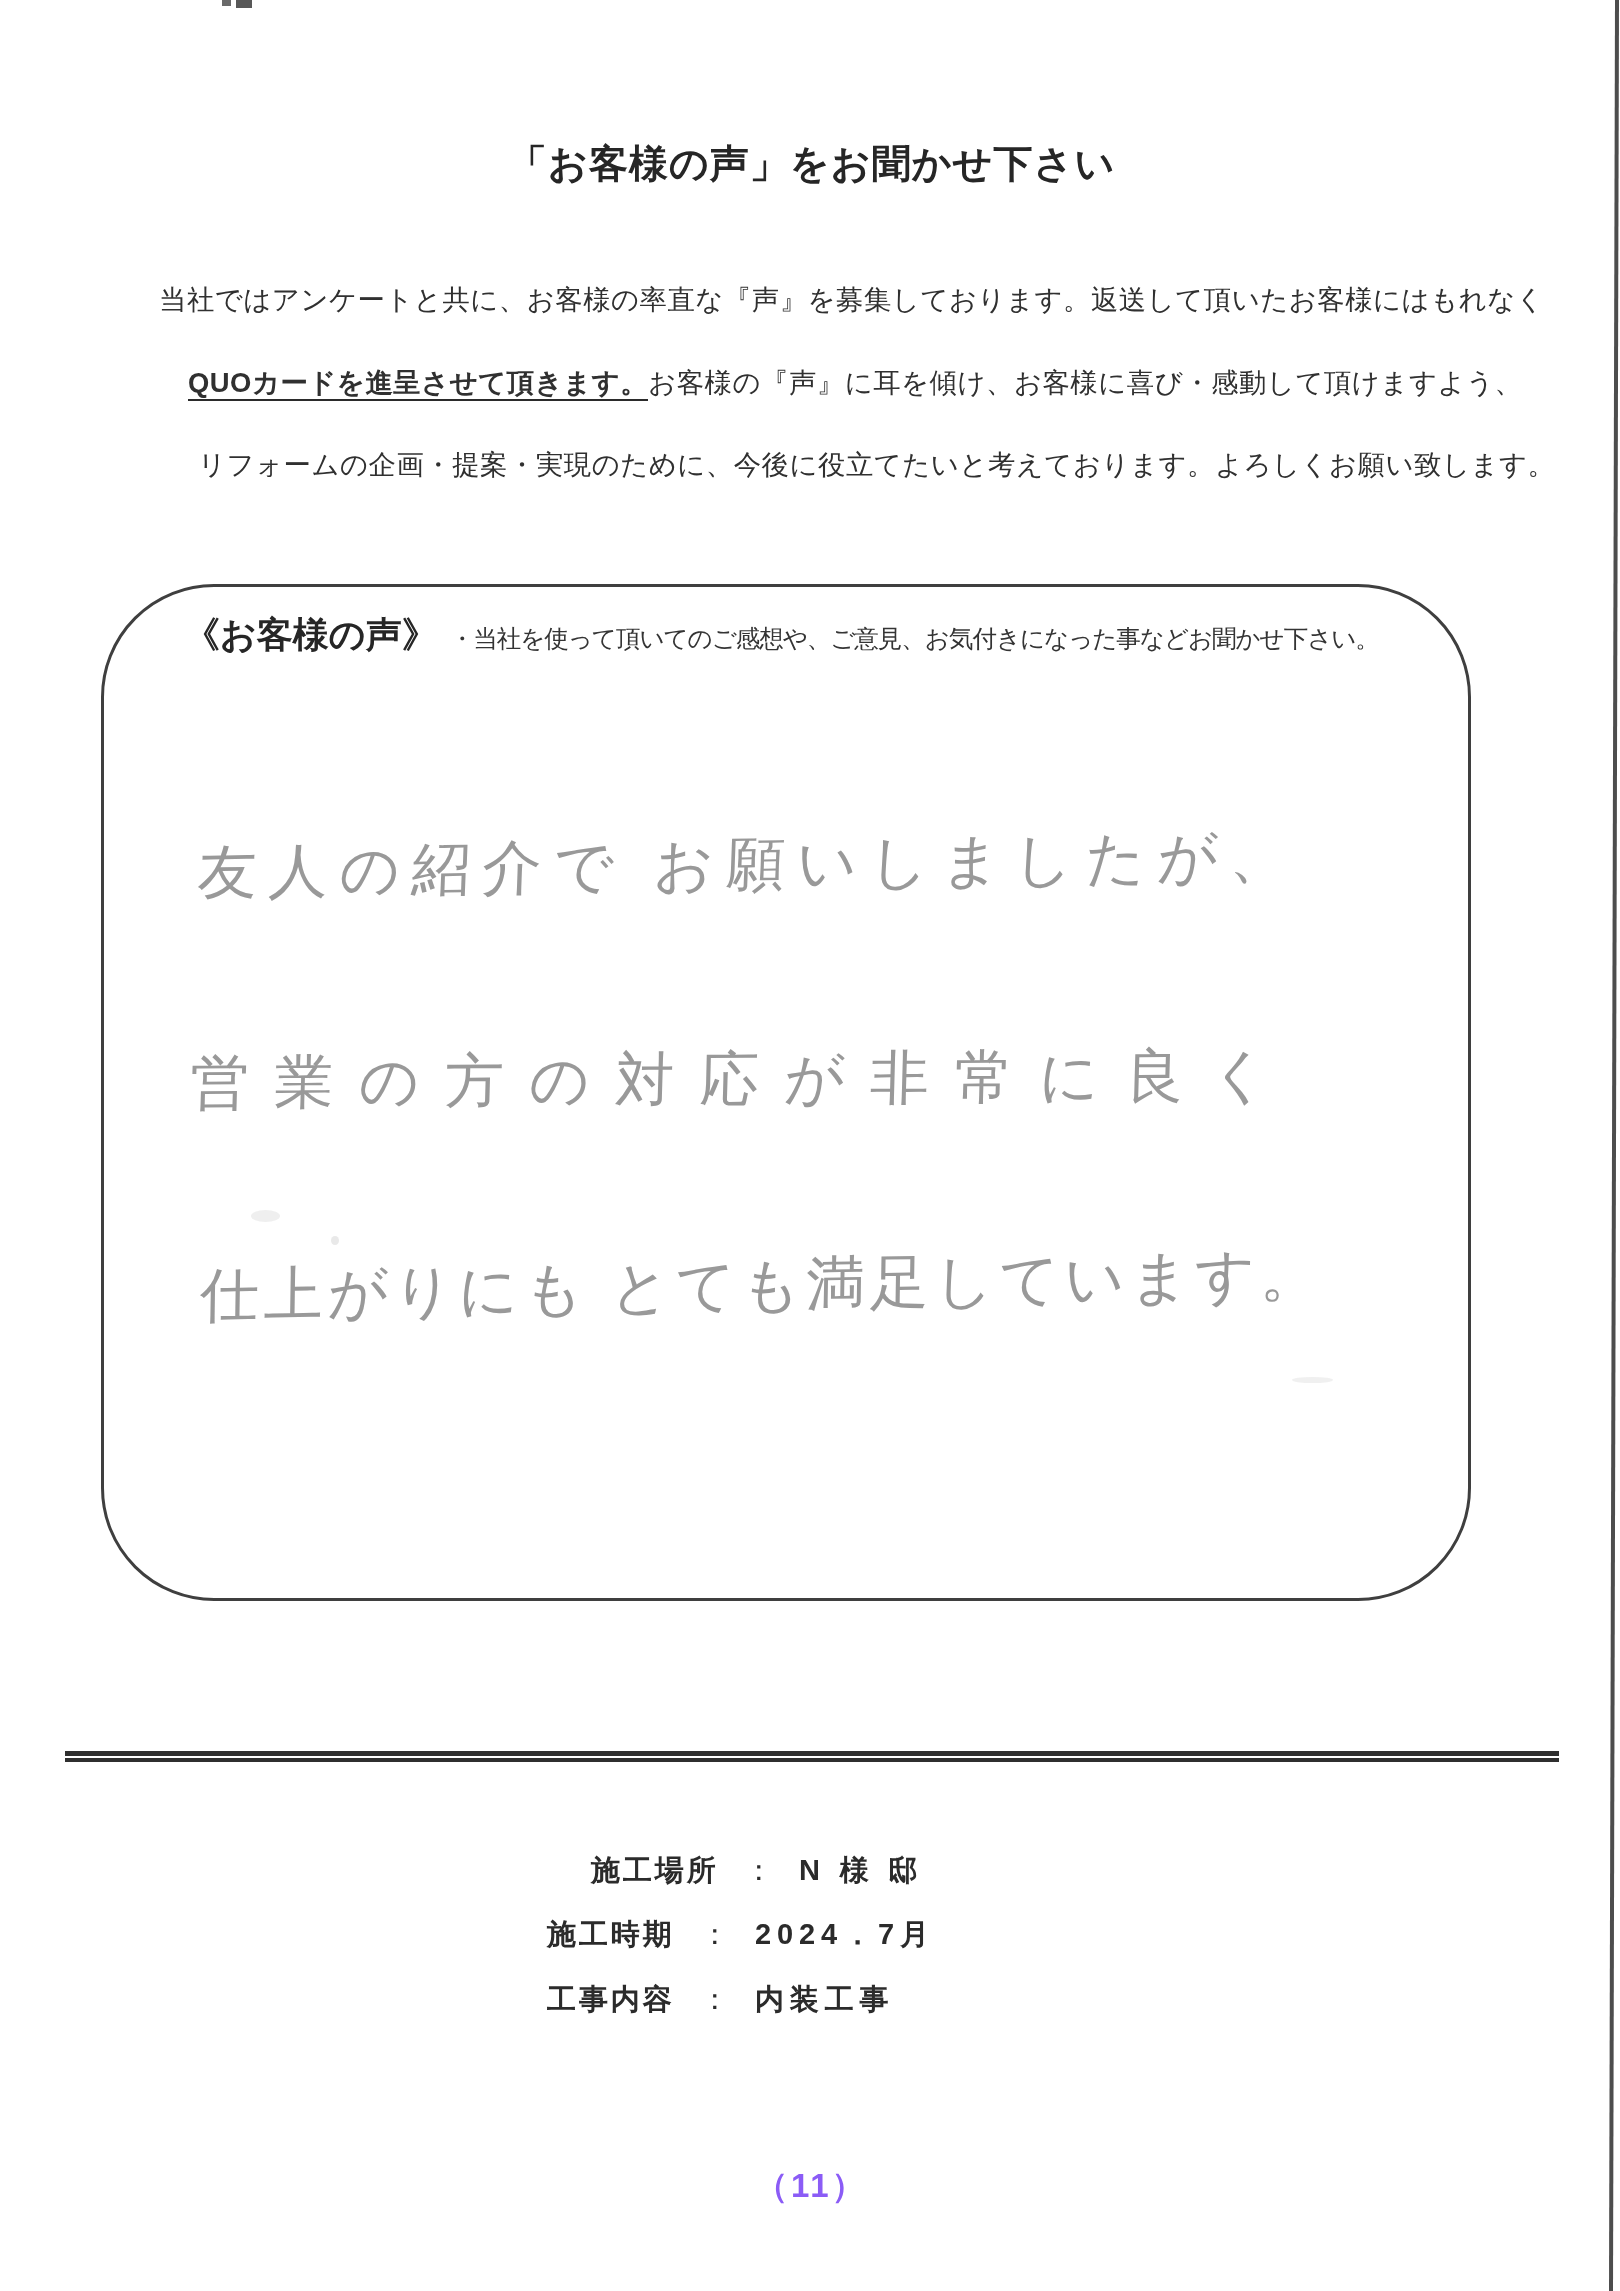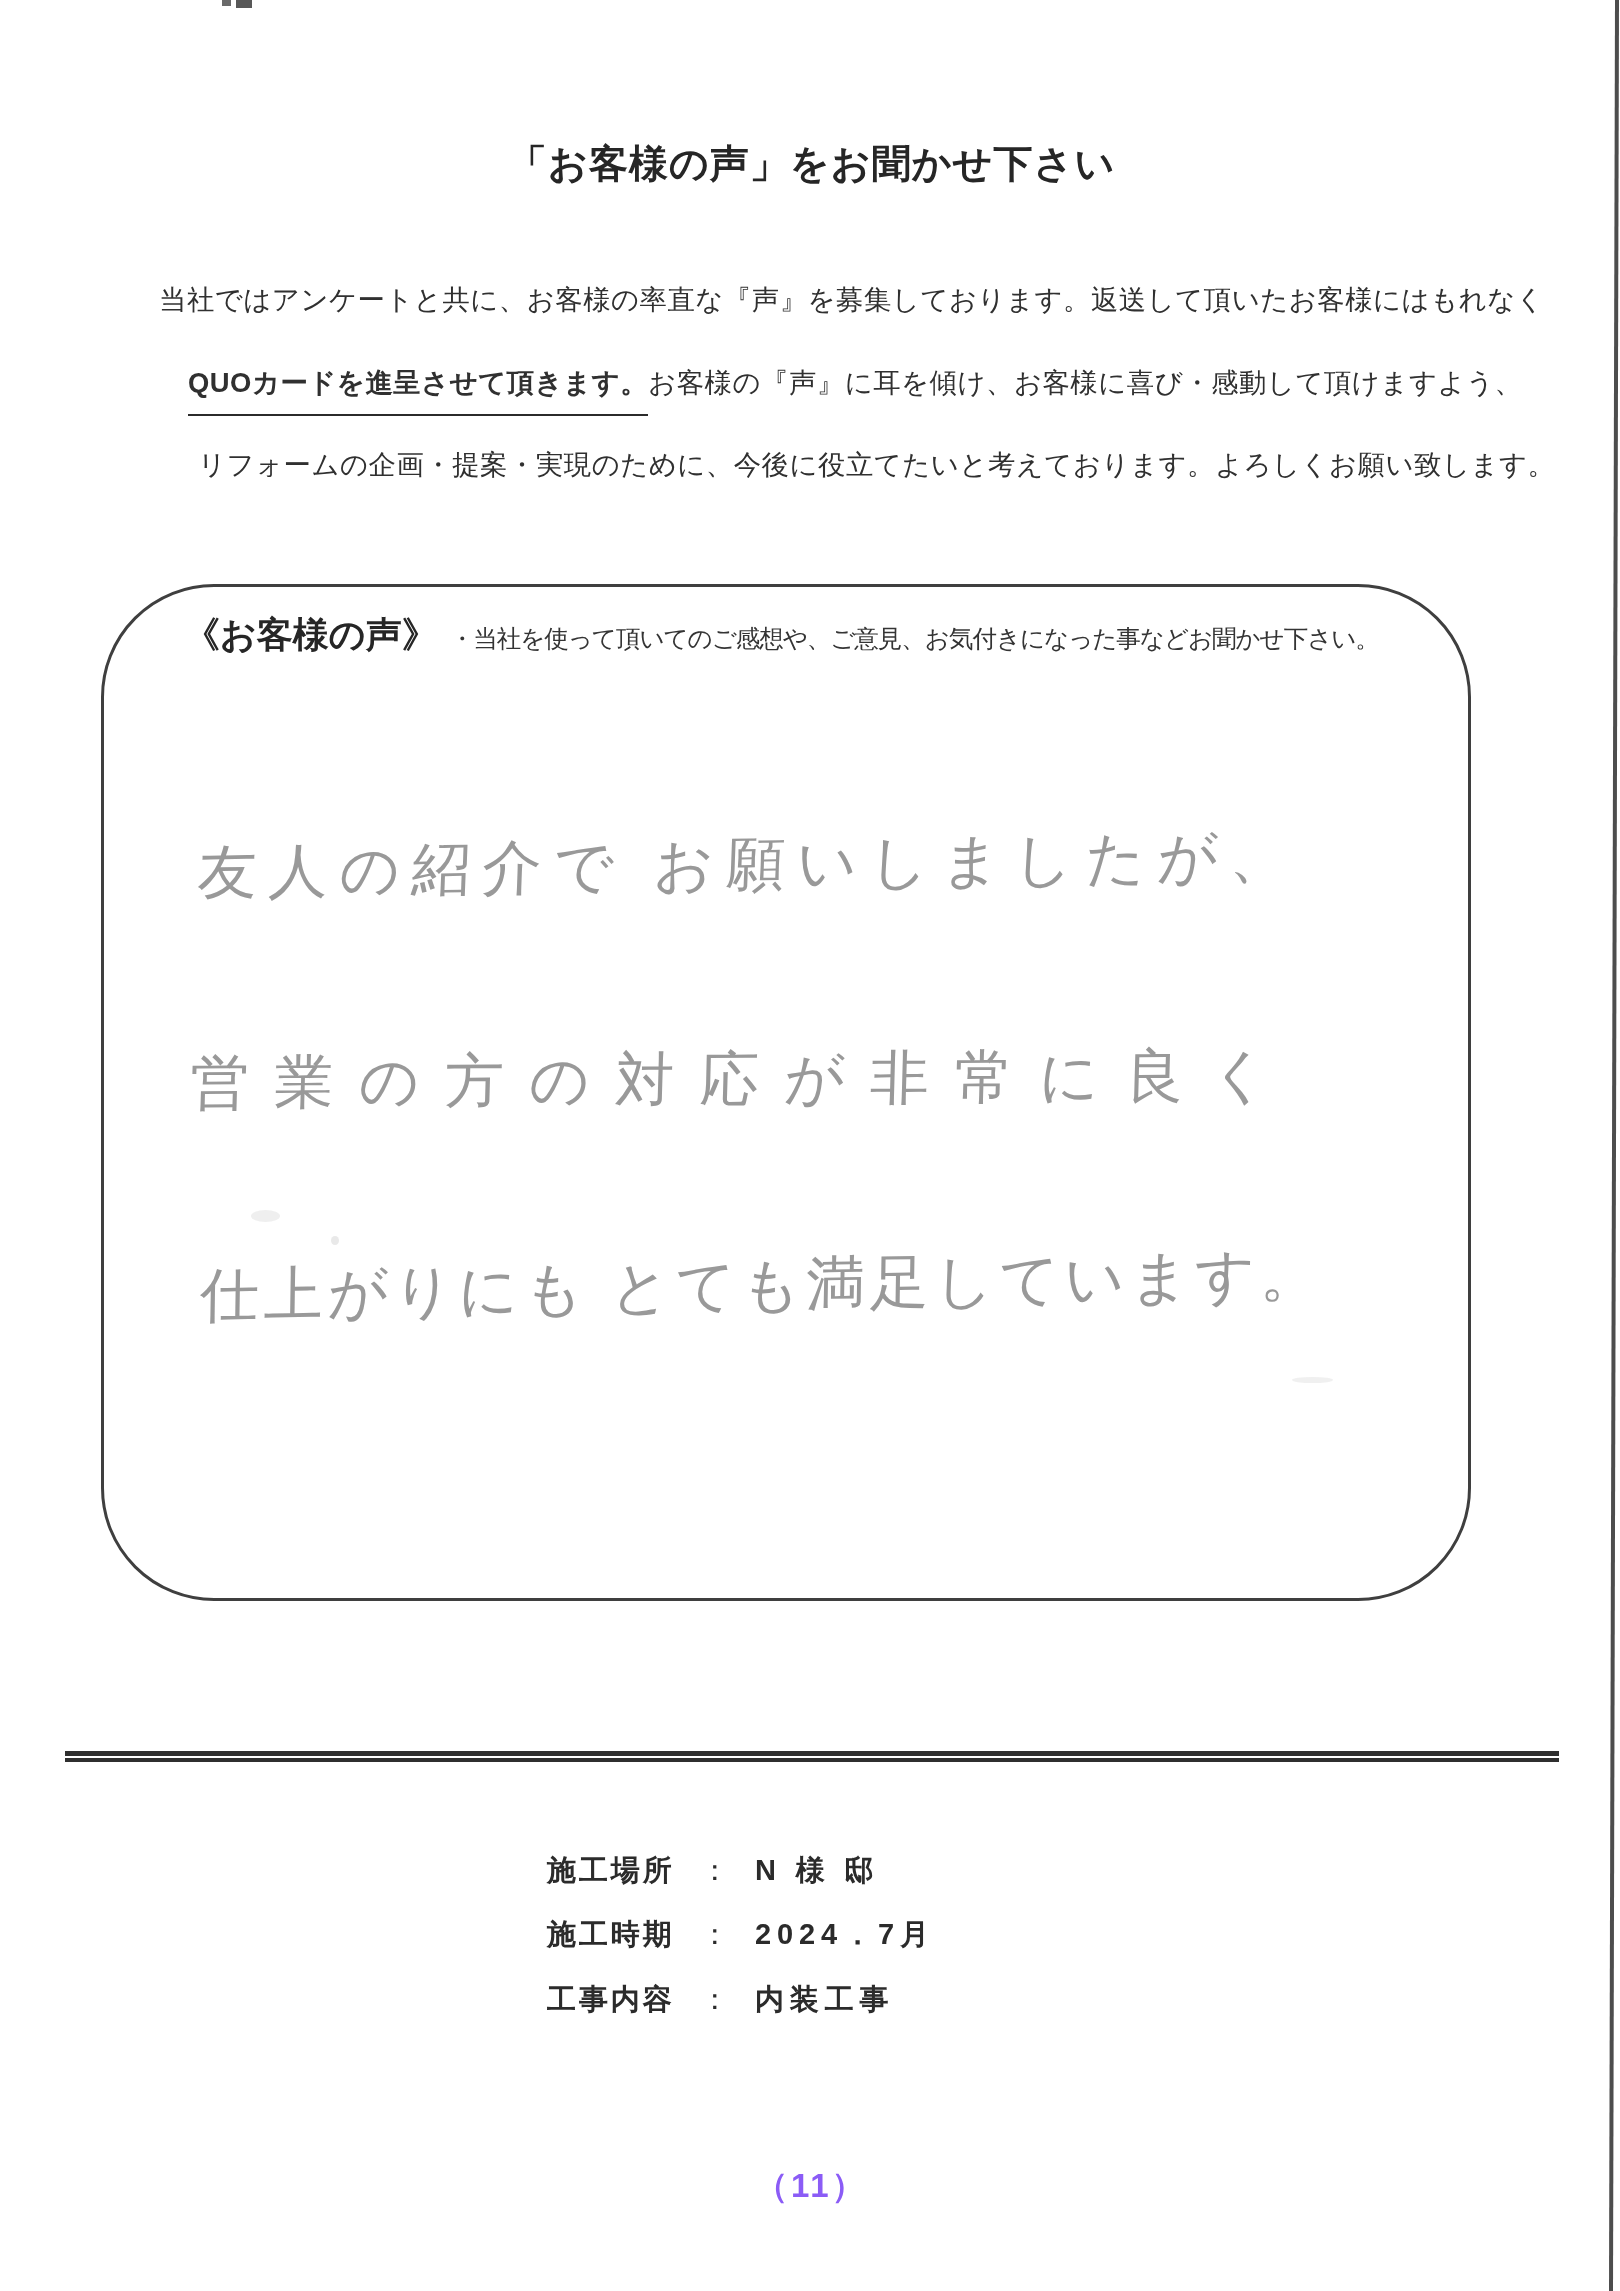--- a/index.html
+++ b/index.html
@@ -34,21 +34,21 @@
     letter-spacing: 0.5px;
     white-space: nowrap;
     color: #303030;
   }
   .intro-line-1 { left: 159px; top: 282px; }
   .intro-line-2 { left: 188px; top: 365px; }
   .intro-line-3 { left: 182px; top: 447px; margin-left: 16px; }
   .u-quo {
     font-weight: bold;
     border-bottom: 2.9px solid #2b2b2b;
-    padding-bottom: 16px;
+    padding-bottom: 1px;
   }
 
   
   .voice-box {
     position: absolute;
     left: 101px;
     top: 584px;
     width: 1370px;
     height: 1017px;
     border: 3.9px solid #3f3f3f;
@@ -109,21 +109,21 @@
 
   
   .detail-row {
     position: absolute;
     left: 547px;
     font-size: 29px;
     font-weight: bold;
     white-space: nowrap;
     color: #2b2b2b;
   }
-  .detail-row-1 { top: 1851px; }
+  .detail-row-1 { top: 1851px; margin-left: 44px; }
   .detail-row-2 { top: 1915px; }
   .detail-row-3 { top: 1980px; text-align: center; }
   .detail-label { letter-spacing: 2.9px; }
   .detail-sep   { margin: 0 17.6px; font-weight: normal; }
   .detail-value { letter-spacing: 5.9px; }
 
   .page-number {
     position: absolute;
     left: 755px;
     top: 2164px;

